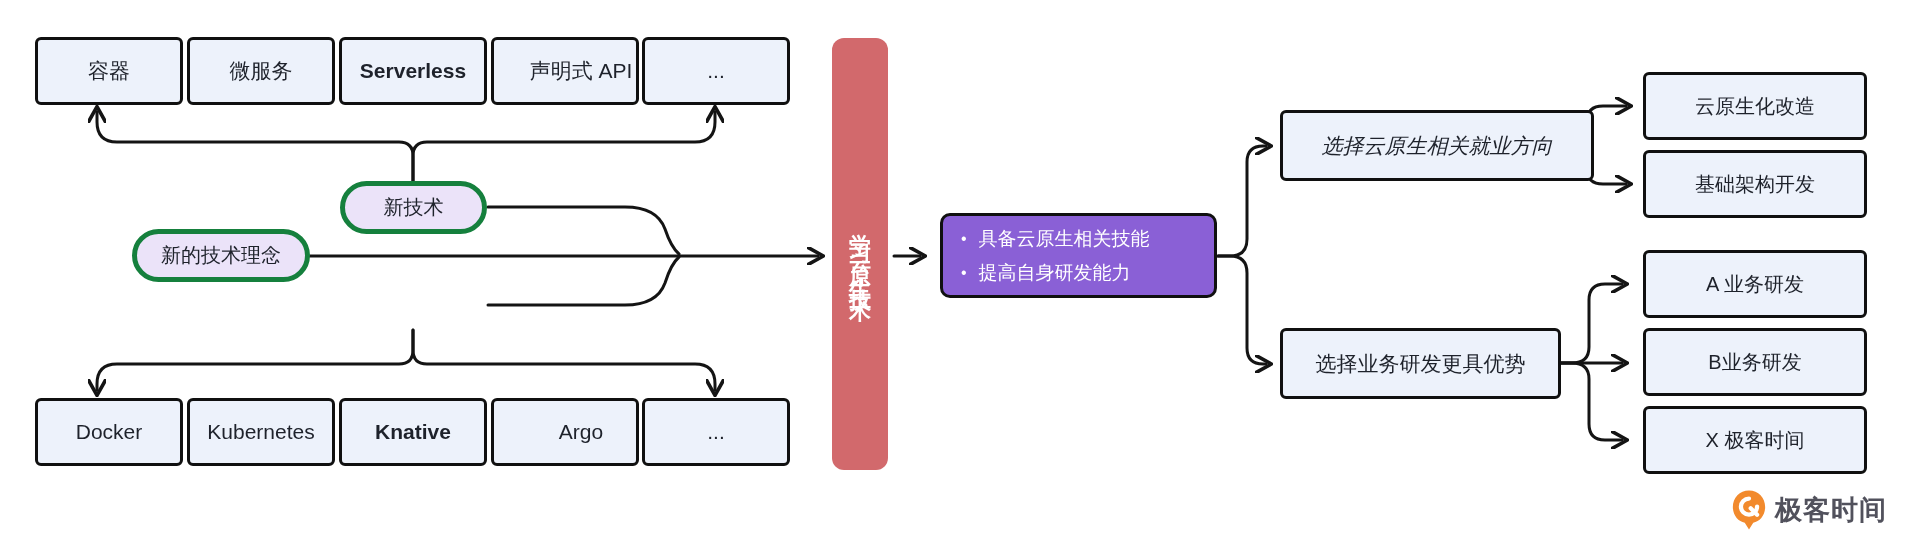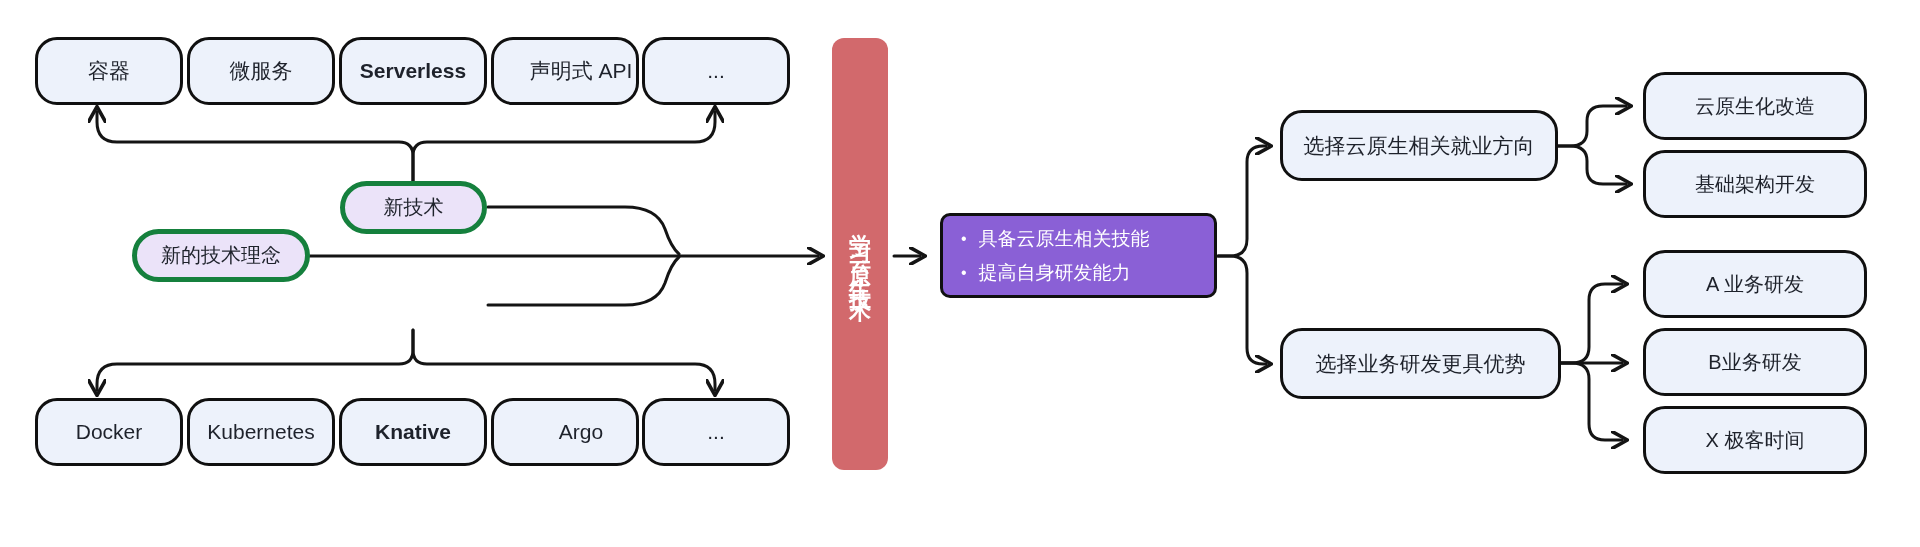--- a/index.html
+++ b/index.html
@@ -4,21 +4,21 @@
 <style>
   html,body{margin:0;padding:0;background:#ffffff;}
   #canvas{
     position:relative;width:1920px;height:547px;background:#ffffff;overflow:hidden;
     font-family:"Liberation Sans","DejaVu Sans",sans-serif;
   }
   #connectors{position:absolute;left:0;top:0;width:1920px;height:547px;pointer-events:none;}
   #connectors path.ln{fill:none;stroke:var(--line,#141414);stroke-width:3;stroke-linecap:round;}
   #connectors .arrhead{fill:none;stroke:var(--line,#141414);stroke-linecap:round;stroke-linejoin:round;}
   .node{
-    position:absolute;box-sizing:border-box;border:3px solid #101010;border-radius:22px;
+    position:absolute;box-sizing:border-box;border:3px solid #101010;border-radius:6px;
     background:var(--node_fill,#edf2fb);color:var(--node_text,#1e222b);
     display:flex;align-items:center;justify-content:center;
     font-size:21px;white-space:nowrap;
   }
   .pill{
     position:absolute;box-sizing:border-box;border:5px solid #15803d;border-radius:28px;
     background:var(--pill_fill,#ebe3f9);color:var(--node_text,#1e222b);
     display:flex;align-items:center;justify-content:center;font-size:20px;white-space:nowrap;
   }
   .bar{
@@ -45,21 +45,21 @@
     font-family:"Liberation Sans","DejaVu Sans",sans-serif;
   }
   
   .r-top{top:37px;height:68px;}
   .r-bot{top:398px;height:68px;}
   .c0{left:35px;width:148px;} .c1{left:187px;width:148px;text-align:right;} .c2{left:339px;width:148px;font-weight:bold;}
   .c3{left:491px;width:148px;padding-left:32px;} .c4{left:642px;width:148px;}
   #pill-tech{left:340px;top:181px;width:147px;height:53px;}
   #pill-concept{left:132px;top:229px;width:178px;height:53px;}
   #pill-project{left:338px;top:278px;width:149px;height:53px;}
-  #choice-1{left:1280px;top:110px;width:278px;height:71px;}
+  #choice-1{left:1280px;top:110px;width:314px;height:71px;font-style:italic;}
   #choice-2{left:1280px;top:328px;width:281px;height:71px;}
   .rc{left:1643px;width:224px;height:68px;font-size:20px;}
   #rc-0{top:72px;} #rc-1{top:150px;} #rc-2{top:250px;} #rc-3{top:328px;} #rc-4{top:406px;}
 </style>
 </head>
 <body>
 
 <div id="canvas">
 
   <svg id="connectors" viewBox="0 0 1920 547">
@@ -124,14 +124,22 @@
 
   <div class="node" id="choice-1">选择云原生相关就业方向</div>
   <div class="node" id="choice-2">选择业务研发更具优势</div>
 
   <div class="node rc" id="rc-0">云原生化改造</div>
   <div class="node rc" id="rc-1">基础架构开发</div>
   <div class="node rc" id="rc-3">B业务研发</div>
   <div class="node rc" id="rc-2">A 业务研发</div>
   <div class="node rc" id="rc-4">X 极客时间</div>
 
+  <div class="footer">
+    <svg width="34" height="42" viewBox="0 0 40 48">
+      <path d="M20 1 C31 1 39 9.5 39 20.5 C39 30.5 32.5 37.5 25 39 L20 47 L15 39 C7.5 37.5 1 30.5 1 20.5 C1 9.5 9 1 20 1 Z" fill="var(--brand_orange,#f28a2d)"></path>
+      <path d="M20 10.5 a 9.5 9.5 0 1 0 9.5 9.5" fill="none" stroke="#ffffff" stroke-width="5" stroke-linecap="round"></path>
+      <path d="M22 22 L29.5 29.5" stroke="#ffffff" stroke-width="5" stroke-linecap="round"></path>
+    </svg>
+    <span class="brand">极客时间</span>
+  </div>
 
 </div>
 
 </body></html>

